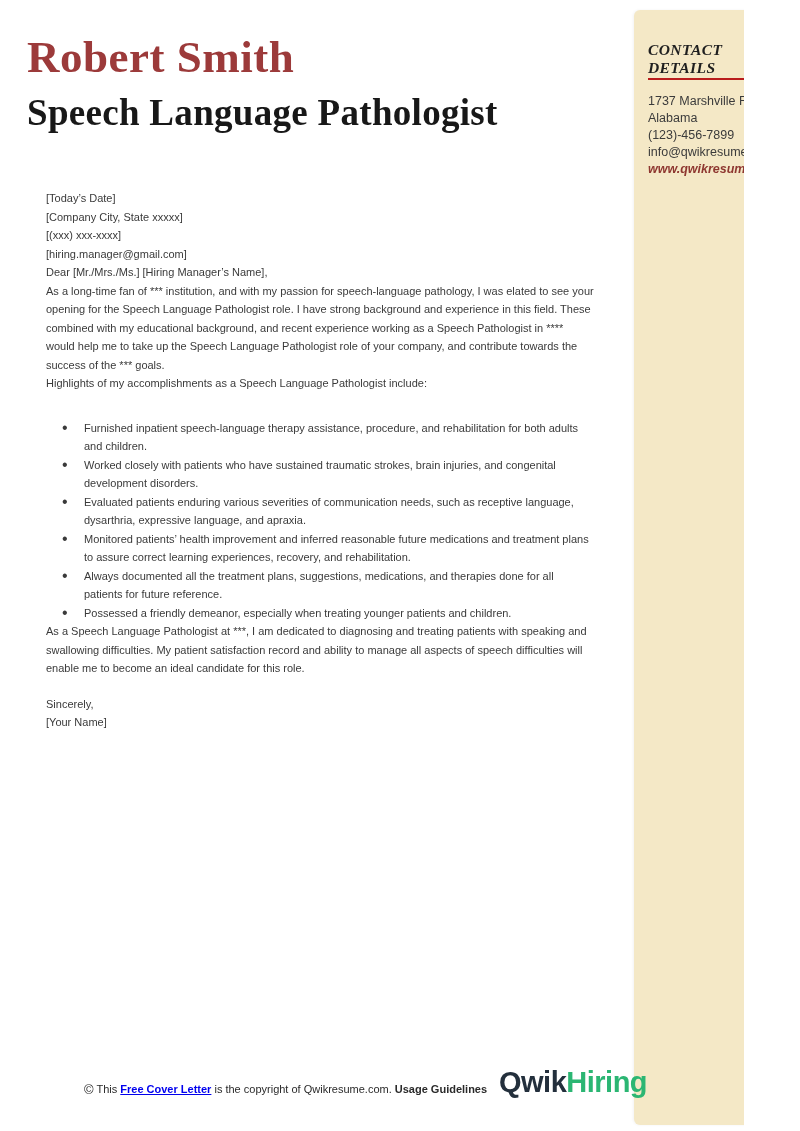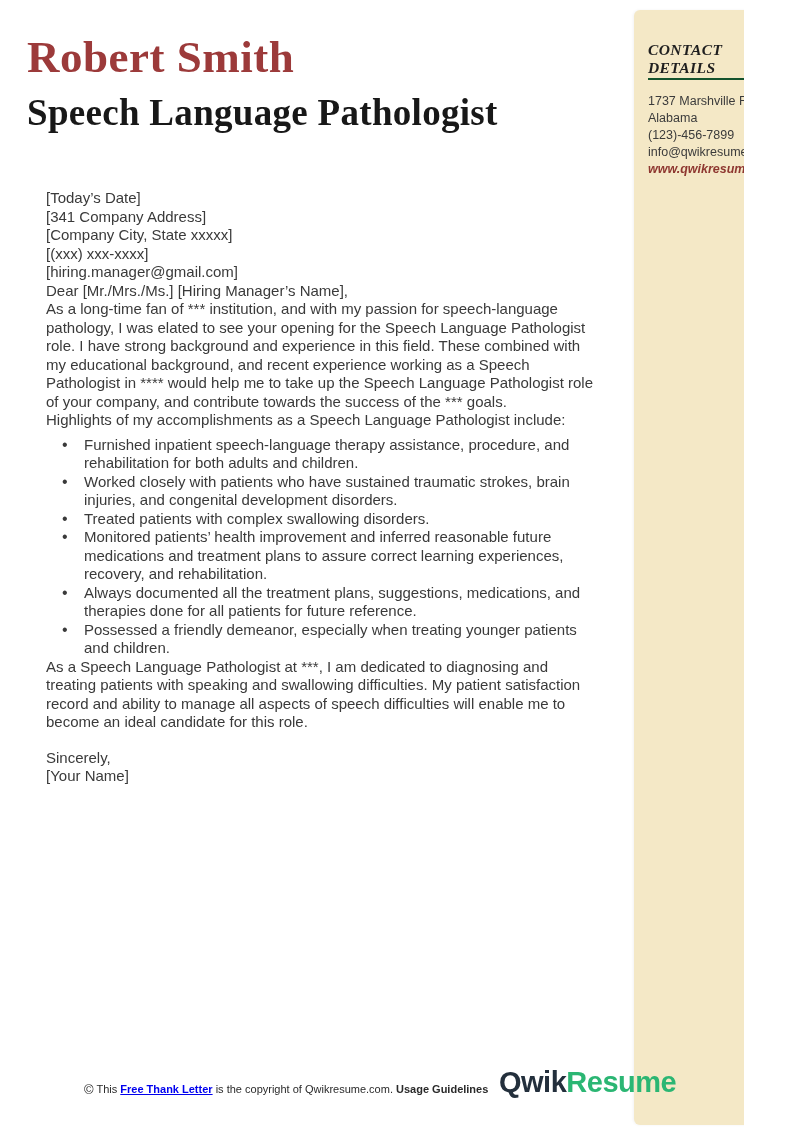--- a/index.html
+++ b/index.html
@@ -32,34 +32,34 @@
     color: #181818;
     margin-top: 10px;
     letter-spacing: 0.3px;
   }
 
   
   .letter {
     width: 548px;
     margin-left: 46px;
     margin-top: 56px;
-    font-size: 15px;
+    font-size: 11px;
     line-height: 18.5px;
     color: #3a3a3a;
   }
   .letter p { margin: 0; }
   .date-line { margin-bottom: 14px; }
   .company-address div { }
   .salutation { margin-top: 40px; }
   .para1 { margin-top: 13px; }
   .highlights-intro { margin-top: 12px; }
 
   ul.highlights {
     list-style: none;
-    margin-top: 6px;
+    margin-top: 26px;
   }
   ul.highlights li {
     position: relative;
     padding-left: 38px;
   }
   ul.highlights li::before {
     content: "\2022";
     position: absolute;
     left: 16px;
     top: 0;
@@ -83,21 +83,21 @@
     box-shadow: -1px 0 3px rgba(0,0,0,0.05);
   }
   .sidebar-heading {
     display: inline-block;
     font-family: "Liberation Serif", "DejaVu Serif", serif;
     font-weight: bold;
     font-style: italic;
     font-size: 15.5px;
     color: #1f1f1f;
     letter-spacing: 0.4px;
-    border-bottom: 2px solid #14532d;
+    border-bottom: 2px solid #b91c1c;
     padding-bottom: 1px;
   }
   .sidebar-lines {
     margin-top: 13px;
     font-size: 12.5px;
     line-height: 17px;
     color: #3b3b3b;
   }
   .sidebar-website {
     font-weight: bold;
@@ -154,47 +154,46 @@
       <div>(123)-456-7899</div>
       <div><a href="#" class="sidebar-email">info@qwikresume.com</a></div>
       <div><a href="#" class="sidebar-website">www.qwikresume.com</a></div>
     </div>
   </div>
 
   <div class="letter">
     <p class="date-line">[Today’s Date]</p>
 
     <div class="company-address">
-      <div>[341 Company Address]</div>
       <div>[Company City, State xxxxx]</div>
       <div>[(xxx) xxx-xxxx]</div>
       <div>[hiring.manager@gmail.com]</div>
     </div>
 
     <p class="salutation">Dear [Mr./Mrs./Ms.] [Hiring Manager’s Name],</p>
 
     <p class="para1">As a long-time fan of *** institution, and with my passion for speech-language pathology, I was elated to see your opening for the Speech Language Pathologist role. I have strong background and experience in this field. These combined with my educational background, and recent experience working as a Speech Pathologist in **** would help me to take up the Speech Language Pathologist role of your company, and contribute towards the success of the *** goals.</p>
 
     <p class="highlights-intro">Highlights of my accomplishments as a Speech Language Pathologist include:</p>
 
     <ul class="highlights">
       <li>Furnished inpatient speech-language therapy assistance, procedure, and rehabilitation for both adults and children.</li>
       <li>Worked closely with patients who have sustained traumatic strokes, brain injuries, and congenital development disorders.</li>
-      <li>Treated patients with complex swallowing disorders.</li>
+      <li>Evaluated patients enduring various severities of communication needs, such as receptive language, dysarthria, expressive language, and apraxia.</li>
       <li>Monitored patients’ health improvement and inferred reasonable future medications and treatment plans to assure correct learning experiences, recovery, and rehabilitation.</li>
       <li>Always documented all the treatment plans, suggestions, medications, and therapies done for all patients for future reference.</li>
       <li>Possessed a friendly demeanor, especially when treating younger patients and children.</li>
     </ul>
 
     <p class="para2">As a Speech Language Pathologist at ***, I am dedicated to diagnosing and treating patients with speaking and swallowing difficulties. My patient satisfaction record and ability to manage all aspects of speech difficulties will enable me to become an ideal candidate for this role.</p>
 
 
     <div class="closing-block">
       <div>Sincerely,</div>
       <div>[Your Name]</div>
     </div>
   </div>
 
-  <div class="footer-text"><span class="copyright-sym">©</span><span> This </span><a href="#" class="footer-link">Free Thank Letter</a><span> is the copyright of Qwikresume.com. </span><a href="#" class="footer-bold" style="color:#2a2a2a; text-decoration:none;">Usage Guidelines</a></div>
+  <div class="footer-text"><span class="copyright-sym">©</span><span> This </span><a href="#" class="footer-link">Free Cover Letter</a><span> is the copyright of Qwikresume.com. </span><a href="#" class="footer-bold" style="color:#2a2a2a; text-decoration:none;">Usage Guidelines</a></div>
 
-  <div class="logo"><span class="logo-qwik">Qwik</span><span class="logo-resume">Resume</span></div>
+  <div class="logo"><span class="logo-qwik">Qwik</span><span class="logo-resume">Hiring</span></div>
 
 </div>
 
 </body></html>

